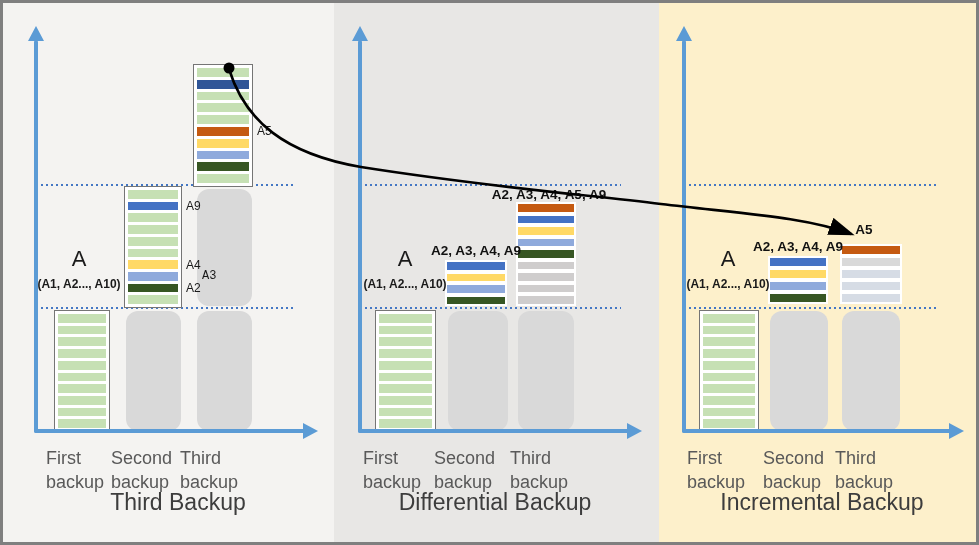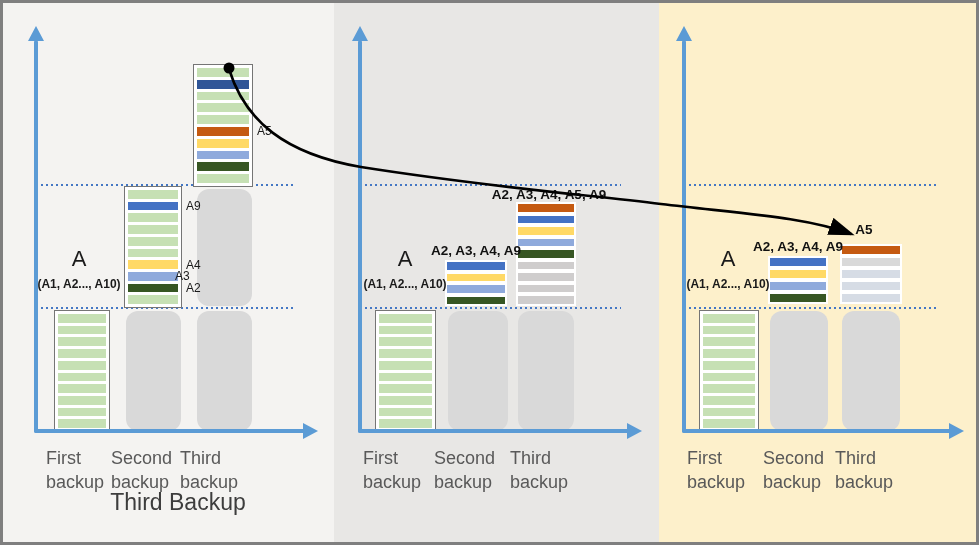--- a/index.html
+++ b/index.html
@@ -54,32 +54,34 @@
     <div class="panel" style="left: 331px; top: 0px; width: 325px; height: 100%; background: rgb(232, 231, 229); z-index: 0;"></div>
     <div class="dotted" style="left: 357px; top: 181px; width: 261px; height: 2px; background: repeating-linear-gradient(90deg, rgb(68, 119, 196) 0px, rgb(68, 119, 196) 2px, transparent 2px, transparent 5px); z-index: 2;"></div>
     <div class="dotted" style="left: 357px; top: 304px; width: 261px; height: 2px; background: repeating-linear-gradient(90deg, rgb(68, 119, 196) 0px, rgb(68, 119, 196) 2px, transparent 2px, transparent 5px); z-index: 2;"></div>
     <div class="vaxis" style="left: 355px; top: 37px; width: 4px; height: 393px; background: rgb(91, 155, 213); z-index: 3;"></div>
     <div class="arrow-up" style="left: 349px; top: 23px; border-bottom: 15px solid rgb(91, 155, 213); z-index: 3;"></div>
     <div class="haxis" style="left: 355px; top: 426px; width: 272px; height: 4px; background: rgb(91, 155, 213); z-index: 3;"></div>
     <div class="arrow-right" style="left: 624px; top: 420px; border-left: 15px solid rgb(91, 155, 213); z-index: 3;"></div>
     <div class="tick" style="left: 402px; top: 443px; z-index: 4;">First backup</div>
     <div class="tick" style="left: 473px; top: 443px; z-index: 4;">Second backup</div>
     <div class="tick" style="left: 549px; top: 443px; z-index: 4;">Third backup</div>
+    <div class="ptitle" style="left: 492px; top: 486px; z-index: 4;">Differential Backup</div>
     <div class="a-label" style="left: 402px; top: 243px; z-index: 4;">A</div>
     <div class="a-sub" style="left: 402px; top: 274px; z-index: 4;">(A1, A2..., A10)</div>
     <div class="panel" style="left: 656px; top: 0px; width: 320px; height: 100%; background: rgb(253, 240, 203); z-index: 0;"></div>
     <div class="dotted" style="left: 681px; top: 181px; width: 254px; height: 2px; background: repeating-linear-gradient(90deg, rgb(68, 119, 196) 0px, rgb(68, 119, 196) 2px, transparent 2px, transparent 5px); z-index: 2;"></div>
     <div class="dotted" style="left: 681px; top: 304px; width: 254px; height: 2px; background: repeating-linear-gradient(90deg, rgb(68, 119, 196) 0px, rgb(68, 119, 196) 2px, transparent 2px, transparent 5px); z-index: 2;"></div>
     <div class="vaxis" style="left: 679px; top: 37px; width: 4px; height: 393px; background: rgb(91, 155, 213); z-index: 3;"></div>
     <div class="arrow-up" style="left: 673px; top: 23px; border-bottom: 15px solid rgb(91, 155, 213); z-index: 3;"></div>
     <div class="haxis" style="left: 679px; top: 426px; width: 270px; height: 4px; background: rgb(91, 155, 213); z-index: 3;"></div>
     <div class="arrow-right" style="left: 946px; top: 420px; border-left: 15px solid rgb(91, 155, 213); z-index: 3;"></div>
     <div class="tick" style="left: 726px; top: 443px; z-index: 4;">First backup</div>
     <div class="tick" style="left: 802px; top: 443px; z-index: 4;">Second backup</div>
     <div class="tick" style="left: 874px; top: 443px; z-index: 4;">Third backup</div>
+    <div class="ptitle" style="left: 819px; top: 486px; z-index: 4;">Incremental Backup</div>
     <div class="a-label" style="left: 725px; top: 243px; z-index: 4;">A</div>
     <div class="a-sub" style="left: 725px; top: 274px; z-index: 4;">(A1, A2..., A10)</div>
     <div class="ghost" style="left: 123px; top: 308px; width: 55px; height: 120px; background: rgb(217, 217, 217); z-index: 1;"></div>
     <div class="ghost" style="left: 194px; top: 186px; width: 55px; height: 117px; background: rgb(217, 217, 217); z-index: 1;"></div>
     <div class="ghost" style="left: 194px; top: 308px; width: 55px; height: 120px; background: rgb(217, 217, 217); z-index: 1;"></div>
     <div class="ghost" style="left: 445px; top: 308px; width: 60px; height: 120px; background: rgb(217, 217, 217); z-index: 1;"></div>
     <div class="ghost" style="left: 515px; top: 308px; width: 56px; height: 120px; background: rgb(217, 217, 217); z-index: 1;"></div>
     <div class="ghost" style="left: 767px; top: 308px; width: 58px; height: 120px; background: rgb(217, 217, 217); z-index: 1;"></div>
     <div class="ghost" style="left: 839px; top: 308px; width: 58px; height: 120px; background: rgb(217, 217, 217); z-index: 1;"></div>
     <div class="sbar" style="left: 51px; top: 307px; width: 56px; height: 122px; z-index: 2;">
@@ -101,21 +103,21 @@
       <div class="stripe" style="background: rgb(198, 224, 180);"></div>
       <div class="stripe" style="background: rgb(198, 224, 180);"></div>
       <div class="stripe" style="background: rgb(198, 224, 180);"></div>
       <div class="stripe" style="background: rgb(255, 217, 102);"></div>
       <div class="stripe" style="background: rgb(143, 170, 220);"></div>
       <div class="stripe" style="background: rgb(55, 86, 35);"></div>
       <div class="stripe" style="background: rgb(198, 224, 180);"></div>
     </div>
     <div class="side-label" style="z-index: 4; left: 183px; top: 203.05px;">A9</div>
     <div class="side-label" style="z-index: 4; left: 183px; top: 261.55px;">A4</div>
-    <div class="side-label" style="z-index: 4; left: 172px; top: 273.25px;">A3</div>
+    <div class="side-label" style="z-index: 4; left: 199px; top: 273.25px; font-family: Liberation Mono, monospace;">A3</div>
     <div class="side-label" style="z-index: 4; left: 183px; top: 284.95px;">A2</div>
     <div class="sbar" style="left: 190px; top: 61px; width: 60px; height: 123px; z-index: 2;">
       <div class="stripe" style="background: rgb(198, 224, 180);"></div>
       <div class="stripe" style="background: rgb(47, 85, 151);"></div>
       <div class="stripe" style="background: rgb(198, 224, 180);"></div>
       <div class="stripe" style="background: rgb(198, 224, 180);"></div>
       <div class="stripe" style="background: rgb(198, 224, 180);"></div>
       <div class="stripe" style="background: rgb(197, 90, 17);"></div>
       <div class="stripe" style="background: rgb(255, 217, 102);"></div>
       <div class="stripe" style="background: rgb(143, 170, 220);"></div>

